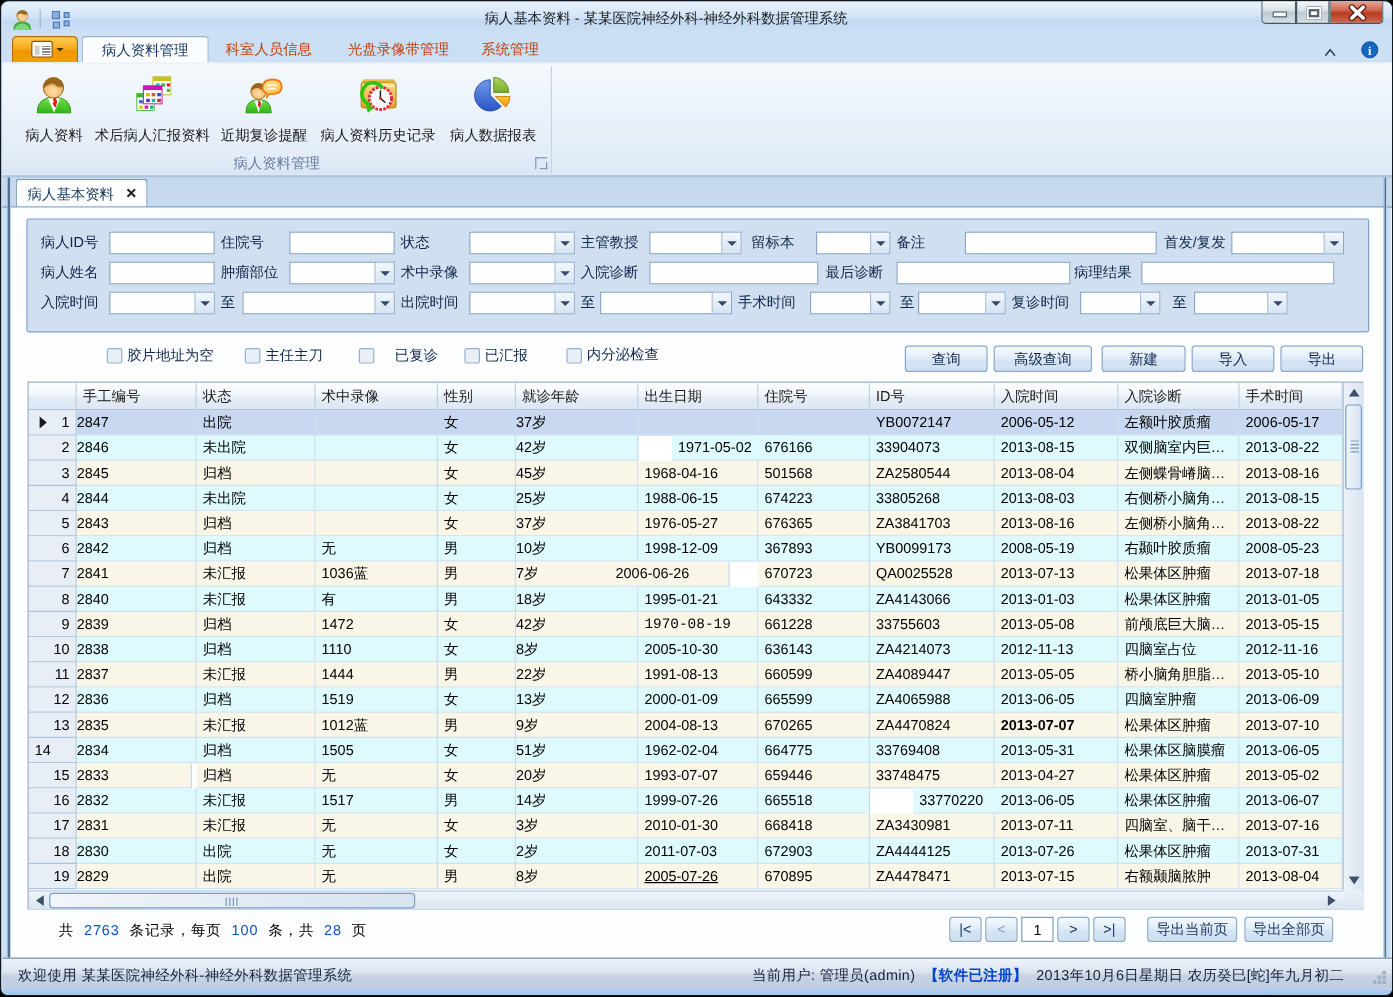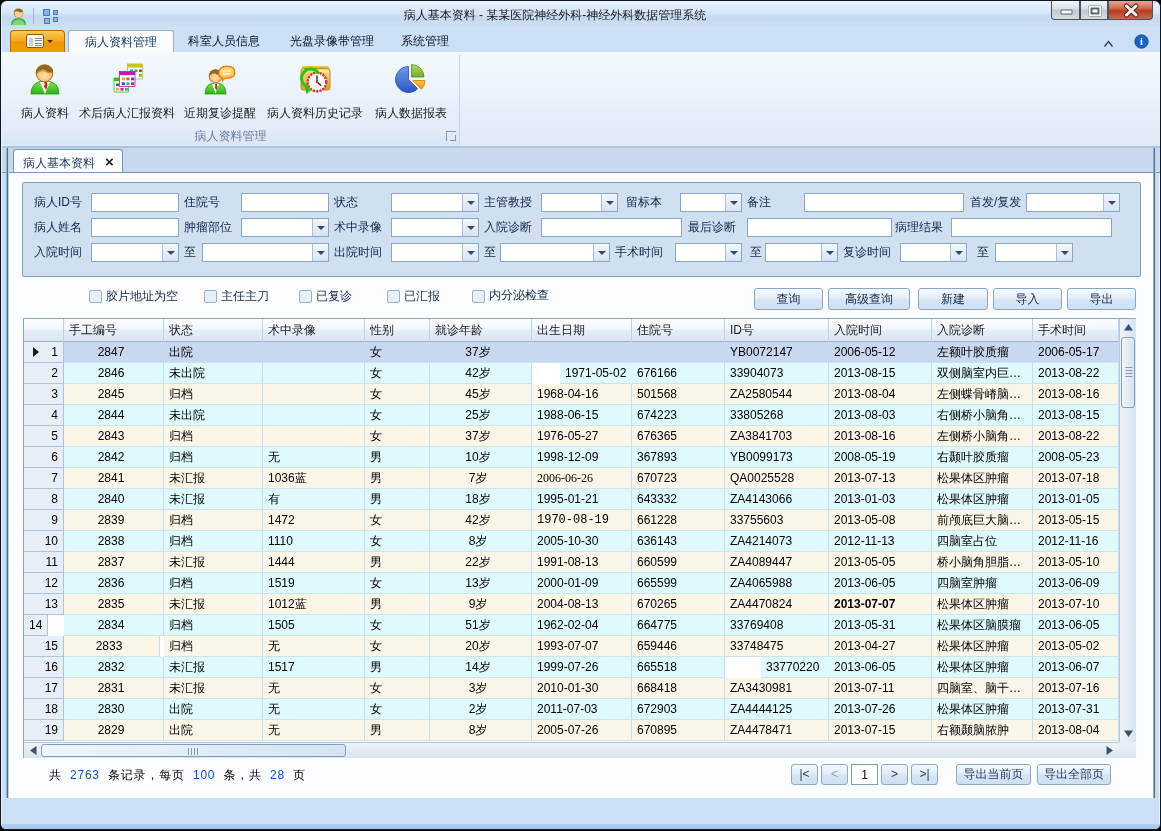--- a/index.html
+++ b/index.html
@@ -27,21 +27,21 @@
 
 #tabrow { position:absolute; left:1px; top:29px; width:1158px; height:22px; background:#cbdff5; }
 #appbtn { position:absolute; left:8px; top:0px; width:55px; height:22px; border-radius:4px 4px 0 0;
   border:1px solid #b06e00; border-bottom:none;
   background:linear-gradient(#ffcc4d 0%, #f7a820 45%, #ef9700 55%, #f3a000 100%); }
 #appbtn .doc { position:absolute; left:15px; top:3px; width:18px; height:14px; background:#fdfdfd; border:1px solid #8a5a00; border-radius:2px; }
 #appbtn .doc i { position:absolute; left:8px; top:3px; width:7px; height:8px; display:block;
   background:repeating-linear-gradient(#8a8a8a 0 1px, transparent 1px 2.4px); }
 #appbtn .doc b { position:absolute; left:2px; top:3px; width:4px; height:8px; background:#cfcfcf; display:block; }
 #appbtn .arr { position:absolute; left:36px; top:9px; width:0; height:0; border:3.5px solid transparent; border-top-color:#4a2f00; }
-.rtab { position:absolute; top:0; height:22px; line-height:22px; text-align:center; color:#0f172a; font-size:12px; }
+.rtab { position:absolute; top:0; height:22px; line-height:22px; text-align:center; color:#c2410c; font-size:12px; }
 #rtab1 { left:66px; width:106px; background:#fafcfe; border:1px solid #98b1ce; border-bottom:none; border-radius:3px 3px 0 0; color:#15355e; }
 
 #ribbon { position:absolute; left:1px; top:51px; width:1158px; height:94px;
   background:linear-gradient(#f5f9fd 0%, #e9f1fa 50%, #dfeaf6 100%); border-top:1px solid #f6fafd; }
 #ribbon .group-label { position:absolute; left:0px; top:75px; width:457px; height:17px;
   text-align:center; color:#677d9e; font-size:12px; line-height:16px;
   background:linear-gradient(#e4edf8, #d9e5f3); }
 #ribbon .group-sep { position:absolute; left:457px; top:2px; width:1px; height:90px; background:#c5d5e8; }
 #ribbon .launcher { position:absolute; left:444px; top:78px; width:10px; height:10px; border-left:1px solid #7f97b5; border-top:1px solid #7f97b5; }
 #ribbon .launcher:after { content:""; position:absolute; right:0px; bottom:0px; width:5px; height:5px; border-right:1px solid #7f97b5; border-bottom:1px solid #7f97b5; }
@@ -76,21 +76,21 @@
 .btn { position:absolute; height:22px; border:1px solid #88a7c8; border-radius:3px;
   background:linear-gradient(#f6fafd 0%, #e3eefa 45%, #d5e5f5 55%, #cfe0f2 100%);
   color:#10264a; font-size:12px; text-align:center; line-height:20px; }
 
 #grid { position:absolute; left:14px; top:145px; width:1113px; height:440px; background:#fff; border:1px solid #8aa6c4; }
 #ghead { position:absolute; left:0; top:0; width:1095px; height:23px;
   background:linear-gradient(#fdfeff 0%, #f1f6fc 45%, #e4edf7 55%, #dce7f4 100%); border-bottom:1px solid #9cb4cd; }
 .hcell { position:absolute; top:0; height:23px; line-height:23px; border-right:1px solid #c0d1e4; color:#1b1b1b; padding-left:5px; font-size:12px; }
 .grow { position:absolute; left:0; width:1095px; height:21px; }
 .gcell { position:absolute; top:0; height:21px; line-height:20px; border-right:1px solid #c9dcec; border-bottom:1px solid #cfe2ef; overflow:hidden; padding-left:5px; font-size:12px; color:#000; white-space:nowrap; }
-.gnum { text-align:center; padding-right:5px; padding-left:0; }
+.gnum { text-align:left; padding-right:5px; padding-left:0; }
 .rind { background:#e8eef6; border-right:1px solid #aec4da; border-bottom:1px solid #aec4da; }
 .r-cyan { background:#defafd; }
 .r-cream { background:#faf6e7; }
 .r-sel { background:#c8d8f0; }
 
 #vscroll { position:absolute; left:1095px; top:0; width:17px; height:423px; background:linear-gradient(90deg,#eef3f9,#d9e4f0); border-left:1px solid #b5c8dd; }
 #hscroll { position:absolute; left:0; top:423px; width:1095px; height:16px; background:linear-gradient(#eef3f9,#d9e4f0); border-top:1px solid #b5c8dd; }
 .sthumb { background:linear-gradient(90deg,#f0f5fa,#d7e3f0); border:1px solid #7d9fc7; border-radius:3px; }
 
 #pager-text { position:absolute; left:40px; top:594px; font-size:12px; color:#000; letter-spacing:0.8px; word-spacing:4px; }
@@ -394,21 +394,21 @@
         <div class="fdrop" style="left:986px;top:70px;width:78px">
           <span class="db"></span>
         </div>
       </div>
 
     <div class="cb" style="left:80px;"></div>
       <div class="cblbl" style="left:97px;">胶片地址为空</div>
     <div class="cb" style="left:195px;"></div>
       <div class="cblbl" style="left:212px;">主任主刀</div>
     <div class="cb" style="left:290px;"></div>
-      <div class="cblbl" style="left:307px;">已复诊</div>
+      <div class="cblbl" style="left:320px;">已复诊</div>
     <div class="cb" style="left:378px;"></div>
       <div class="cblbl" style="left:395px;">已汇报</div>
     <div class="cb" style="left:463px;"></div>
       <div class="cblbl" style="left:480px;font-family:Liberation Mono, monospace;">内分泌检查</div>
 
     <div class="btn" style="left:745px;top:115px;width:69px;">查询</div>
     <div class="btn" style="left:819px;top:115px;width:82px;">高级查询</div>
     <div class="btn" style="left:909px;top:115px;width:70px;">新建</div>
     <div class="btn" style="left:984px;top:115px;width:69px;">导入</div>
     <div class="btn" style="left:1058px;top:115px;width:69px;">导出</div>
@@ -513,21 +513,21 @@
             <div class="gcell r-cyan" style="left:908px;width:101px;">右颞叶胶质瘤</div>
             <div class="gcell r-cyan" style="left:1009px;width:86px;">2008-05-23</div>
           </div>
           <div class="grow" style="top:149px">
             <div class="gcell rind" style="left:0px;width:40px;text-align:right;padding-right:5px;">7</div>
             <div class="gcell r-cream gnum" style="left:40px;width:100px;">2841</div>
             <div class="gcell r-cream" style="left:140px;width:99px;">未汇报</div>
             <div class="gcell r-cream" style="left:239px;width:102px;">1036蓝</div>
             <div class="gcell r-cream" style="left:341px;width:65px;">男</div>
             <div class="gcell r-cream gnum" style="left:406px;width:102px;">7岁</div>
-            <div class="gcell r-cream" style="left:508px;width:100px;font-family:Liberation Serif, serif;">2006-06-26</div>
+            <div class="gcell r-cream" style="left:484px;width:100px;">2006-06-26</div>
             <div class="gcell r-cream" style="left:608px;width:93px;">670723</div>
             <div class="gcell r-cream" style="left:701px;width:104px;">QA0025528</div>
             <div class="gcell r-cream" style="left:805px;width:103px;">2013-07-13</div>
             <div class="gcell r-cream" style="left:908px;width:101px;">松果体区肿瘤</div>
             <div class="gcell r-cream" style="left:1009px;width:86px;">2013-07-18</div>
           </div>
           <div class="grow" style="top:170px">
             <div class="gcell rind" style="left:0px;width:40px;text-align:right;padding-right:5px;">8</div>
             <div class="gcell r-cyan gnum" style="left:40px;width:100px;">2840</div>
             <div class="gcell r-cyan" style="left:140px;width:99px;">未汇报</div>
@@ -605,21 +605,21 @@
             <div class="gcell r-cream" style="left:341px;width:65px;">男</div>
             <div class="gcell r-cream gnum" style="left:406px;width:102px;">9岁</div>
             <div class="gcell r-cream" style="left:508px;width:100px;">2004-08-13</div>
             <div class="gcell r-cream" style="left:608px;width:93px;">670265</div>
             <div class="gcell r-cream" style="left:701px;width:104px;">ZA4470824</div>
             <div class="gcell r-cream" style="left:805px;width:103px;font-weight:bold;">2013-07-07</div>
             <div class="gcell r-cream" style="left:908px;width:101px;">松果体区肿瘤</div>
             <div class="gcell r-cream" style="left:1009px;width:86px;">2013-07-10</div>
           </div>
           <div class="grow" style="top:296px">
-            <div class="gcell rind" style="left:0px;width:24px;text-align:left;padding-right:14px;">14</div>
+            <div class="gcell rind" style="left:0px;width:40px;text-align:left;padding-right:14px;">14</div>
             <div class="gcell r-cyan gnum" style="left:40px;width:100px;">2834</div>
             <div class="gcell r-cyan" style="left:140px;width:99px;">归档</div>
             <div class="gcell r-cyan" style="left:239px;width:102px;">1505</div>
             <div class="gcell r-cyan" style="left:341px;width:65px;">女</div>
             <div class="gcell r-cyan gnum" style="left:406px;width:102px;">51岁</div>
             <div class="gcell r-cyan" style="left:508px;width:100px;">1962-02-04</div>
             <div class="gcell r-cyan" style="left:608px;width:93px;">664775</div>
             <div class="gcell r-cyan" style="left:701px;width:104px;">33769408</div>
             <div class="gcell r-cyan" style="left:805px;width:103px;">2013-05-31</div>
             <div class="gcell r-cyan" style="left:908px;width:101px;">松果体区脑膜瘤</div>
@@ -681,21 +681,21 @@
             <div class="gcell r-cyan" style="left:908px;width:101px;">松果体区肿瘤</div>
             <div class="gcell r-cyan" style="left:1009px;width:86px;">2013-07-31</div>
           </div>
           <div class="grow" style="top:401px">
             <div class="gcell rind" style="left:0px;width:40px;text-align:right;padding-right:5px;">19</div>
             <div class="gcell r-cream gnum" style="left:40px;width:100px;">2829</div>
             <div class="gcell r-cream" style="left:140px;width:99px;">出院</div>
             <div class="gcell r-cream" style="left:239px;width:102px;">无</div>
             <div class="gcell r-cream" style="left:341px;width:65px;">男</div>
             <div class="gcell r-cream gnum" style="left:406px;width:102px;">8岁</div>
-            <div class="gcell r-cream" style="left:508px;width:100px;">2005-07-26</div>
+            <div class="gcell r-cream" style="left:508px;width:100px;text-decoration:underline;">2005-07-26</div>
             <div class="gcell r-cream" style="left:608px;width:93px;">670895</div>
             <div class="gcell r-cream" style="left:701px;width:104px;">ZA4478471</div>
             <div class="gcell r-cream" style="left:805px;width:103px;">2013-07-15</div>
             <div class="gcell r-cream" style="left:908px;width:101px;">右额颞脑脓肿</div>
             <div class="gcell r-cream" style="left:1009px;width:86px;">2013-08-04</div>
           </div>
         </div>
       <div id="vscroll">
         <svg style="position:absolute;left:3px;top:4px" width="11" height="8">
             <path d="M1 7.5 L5.5 1 L10 7.5 Z" fill="#3c5069"></path>
@@ -728,14 +728,28 @@
     <div id="pager-text">共 <b>2763</b> 条记录，每页 <b>100</b> 条，共 <b>28</b> 页</div>
     <div class="pgbtn" style="left:782px;width:27px;">|&lt;</div>
     <div class="pgbtn" style="left:812px;width:27px;color:#8da2bb;">&lt;</div>
     <div id="pg-input">1</div>
     <div class="pgbtn" style="left:872px;width:27px;">&gt;</div>
     <div class="pgbtn" style="left:902px;width:27px;">&gt;|</div>
     <div class="pgbtn" style="left:947px;width:75px;">导出当前页</div>
     <div class="pgbtn" style="left:1028px;width:74px;">导出全部页</div>
   </div>
 
+  <div id="statusbar">
+    <span class="lt">欢迎使用 某某医院神经外科-神经外科数据管理系统</span>
+    <span class="rt">当前用户: 管理员(admin)&nbsp;&nbsp;<span class="reg">【软件已注册】</span>&nbsp;&nbsp;2013年10月6日星期日 农历癸巳[蛇]年九月初二</span>
+    <svg id="grip" width="12" height="12">
+        <g fill="#9fb0c4">
+          <rect x="8" y="0" width="3" height="3"></rect>
+          <rect x="8" y="4" width="3" height="3"></rect>
+          <rect x="8" y="8" width="3" height="3"></rect>
+          <rect x="4" y="4" width="3" height="3"></rect>
+          <rect x="4" y="8" width="3" height="3"></rect>
+          <rect x="0" y="8" width="3" height="3"></rect>
+        </g>
+      </svg>
+  </div>
   <div id="bottomedge"></div>
 </div>
 
 </body></html>

